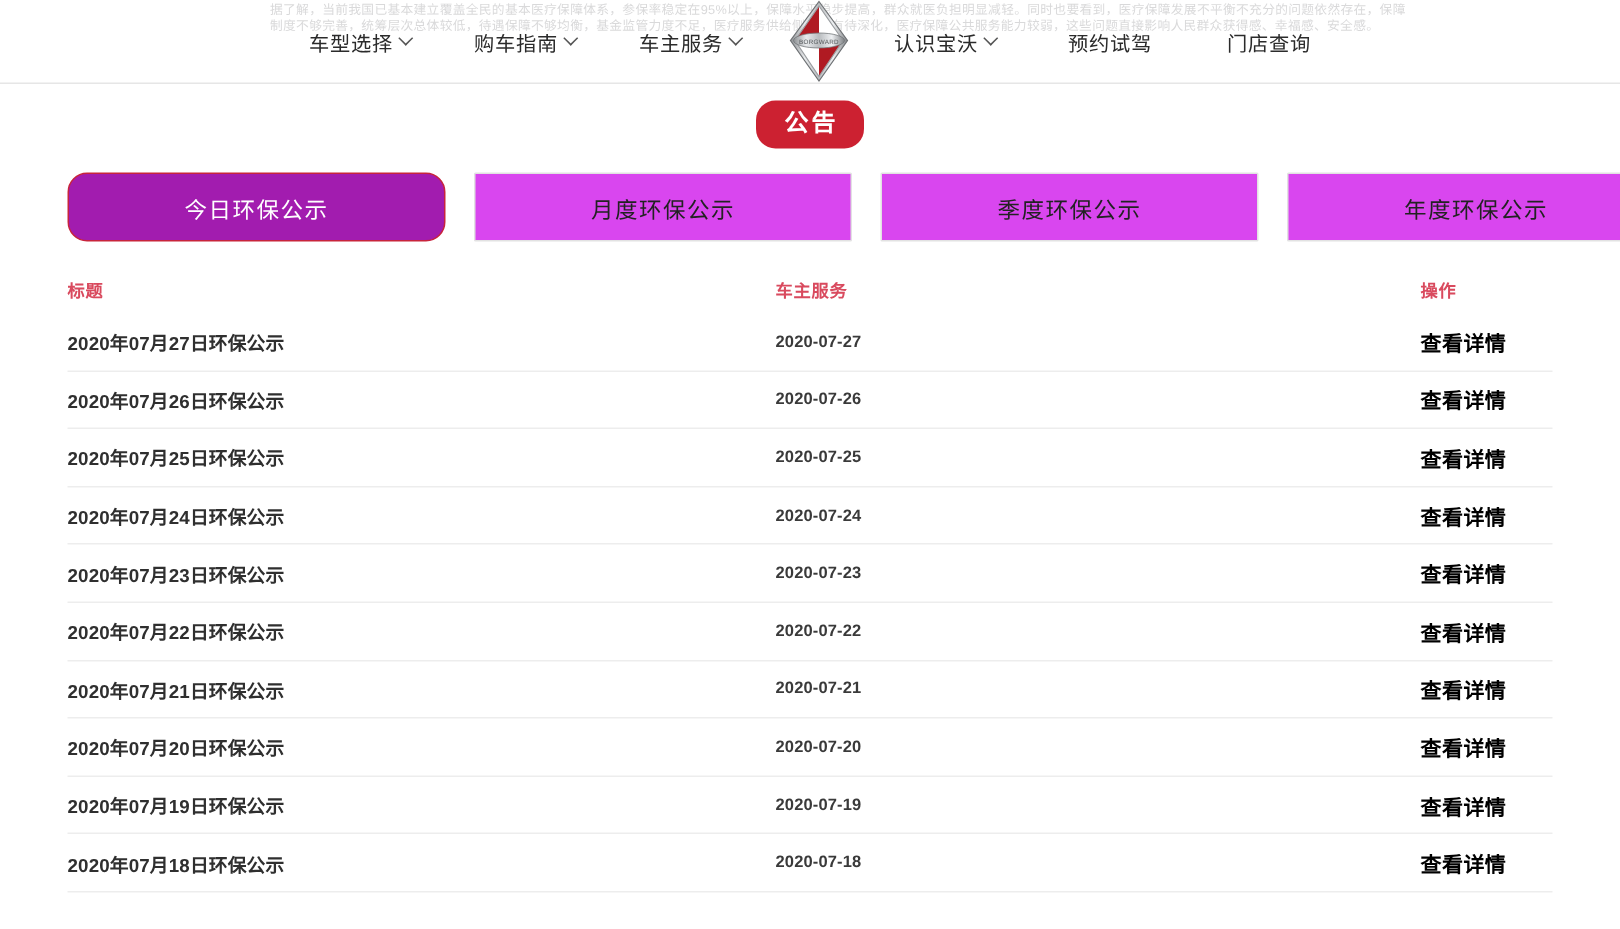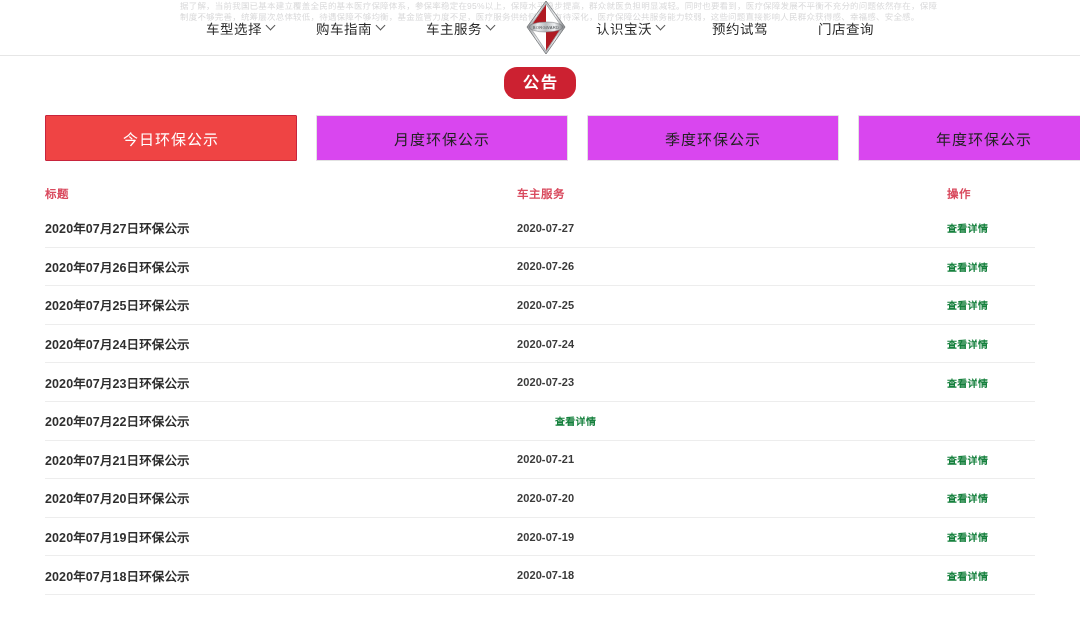--- a/index.html
+++ b/index.html
@@ -130,23 +130,24 @@
     font-size: 15px;
     letter-spacing: 1px;
     color: #222;
     background: #d946ef;
     border: 1px solid #e2e2e2;
     box-sizing: border-box;
     cursor: pointer;
     border-radius: 1px;
   }
   .tab.active {
-    background: #ef4444;
+    background: #a21caf;
     border-color: #c8243c;
     color: #ffffff;
+    border-radius: 13px;
   }
 
   
   .table {
     margin: 0 45px 0 45px;
     padding-top: 14px;
     font-weight: bold;
   }
   .t-row {
     display: flex;
@@ -171,22 +172,22 @@
     font-size: 12.5px;
     color: #2f2f2f;
     letter-spacing: 0.1px;
   }
   .t-body .c-date {
     font-size: 11px;
     color: #3a3a3a;
     letter-spacing: 0.1px;
   }
   .op-link {
-    font-size: 10px;
-    color: #15803d;
+    font-size: 14px;
+    color: #000000;
     cursor: pointer;
     letter-spacing: 0.3px;
   }
   .t-head .c-op { padding-left: 38px; }
 </style>
 </head>
 <body>
 
 <div class="site-header">
 
@@ -323,20 +324,21 @@
     <div class="t-row">
       <div class="c-title">2020年07月23日环保公示</div>
       <div class="c-date">2020-07-23</div>
       <div class="c-op">
         <span class="op-link">查看详情</span>
       </div>
     </div>
 
     <div class="t-row">
       <div class="c-title">2020年07月22日环保公示</div>
+      <div class="c-date">2020-07-22</div>
       <div class="c-op">
         <span class="op-link">查看详情</span>
       </div>
     </div>
 
     <div class="t-row">
       <div class="c-title">2020年07月21日环保公示</div>
       <div class="c-date">2020-07-21</div>
       <div class="c-op">
         <span class="op-link">查看详情</span>

